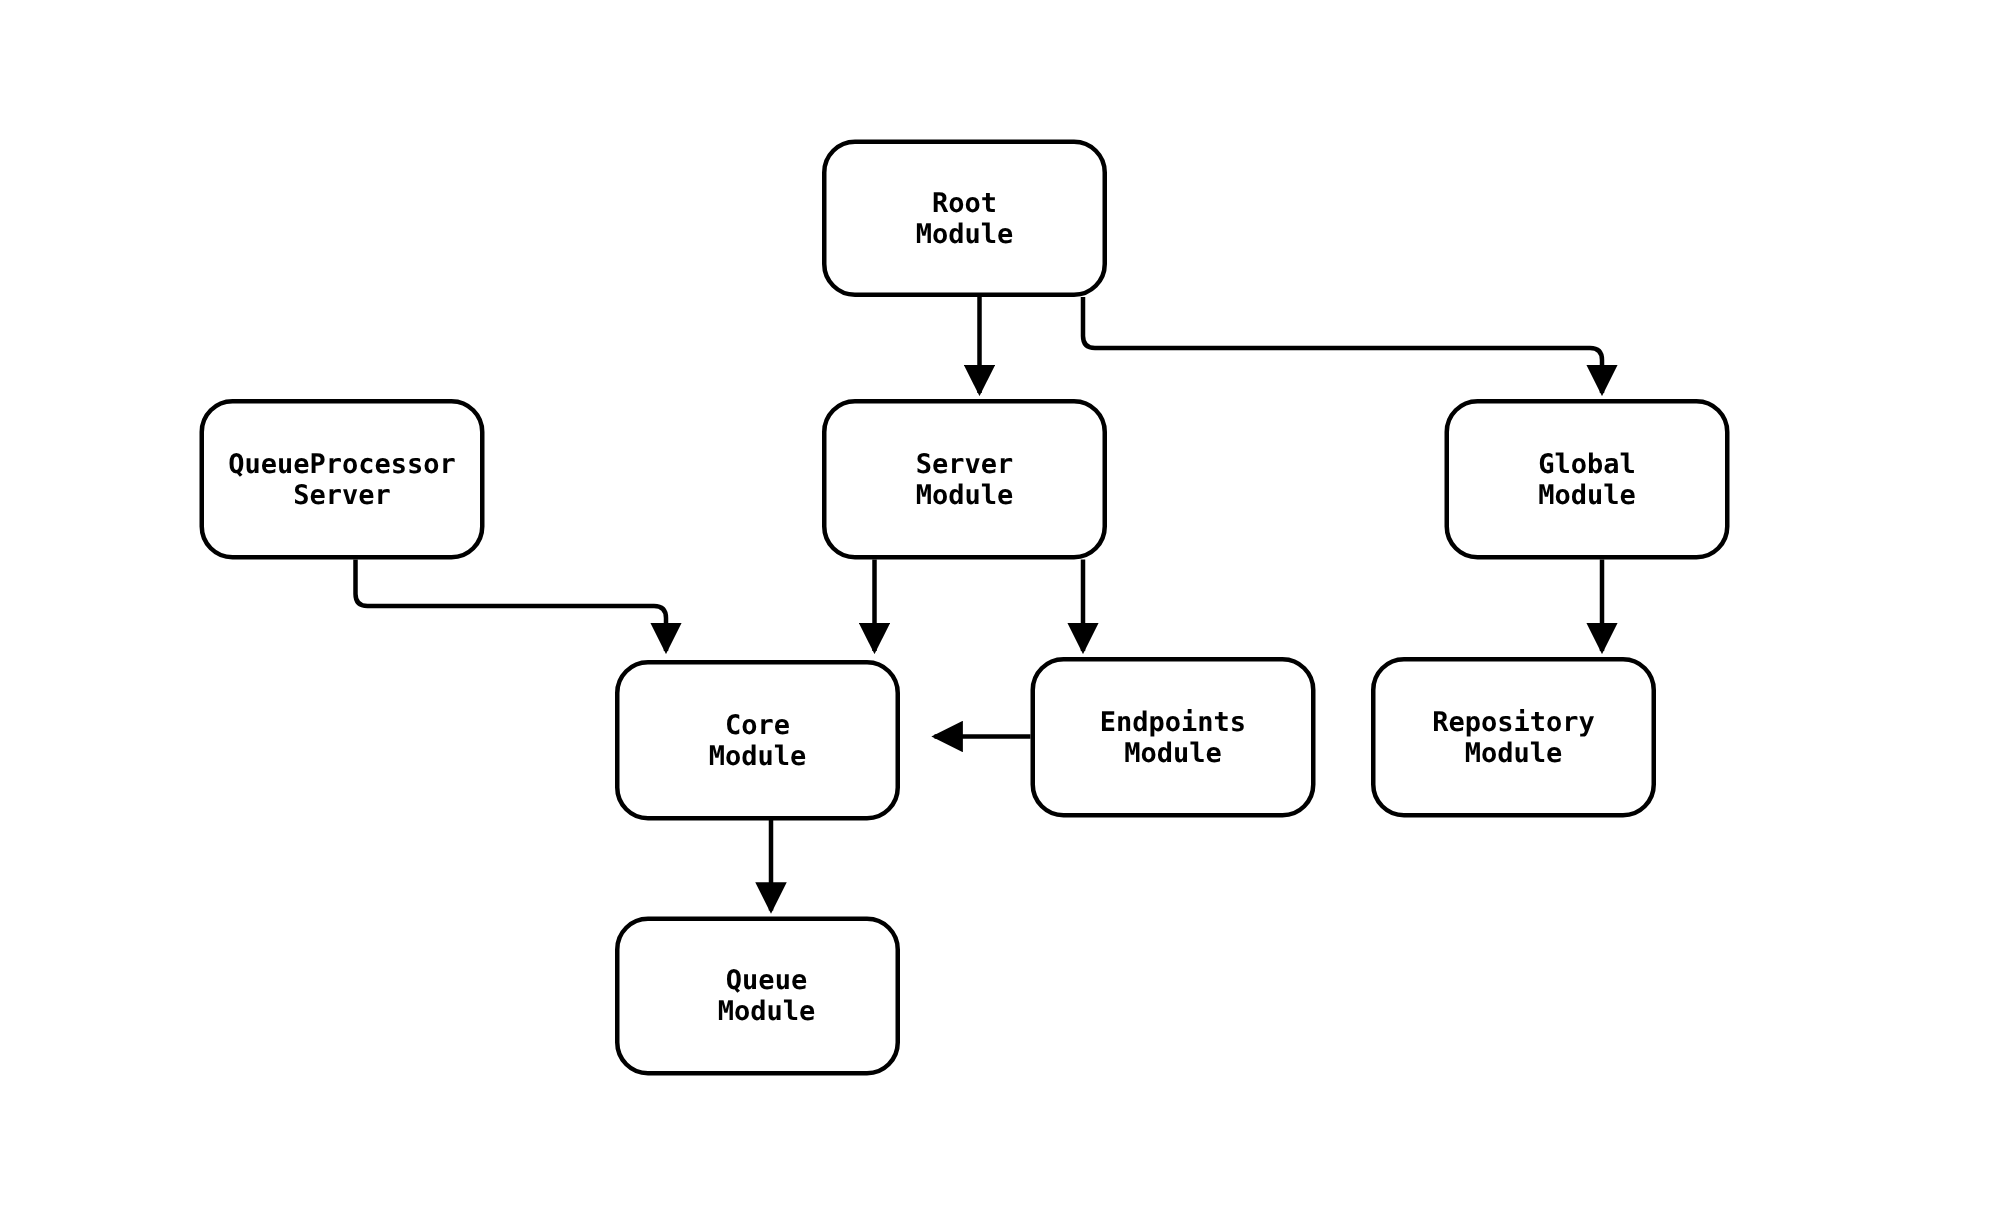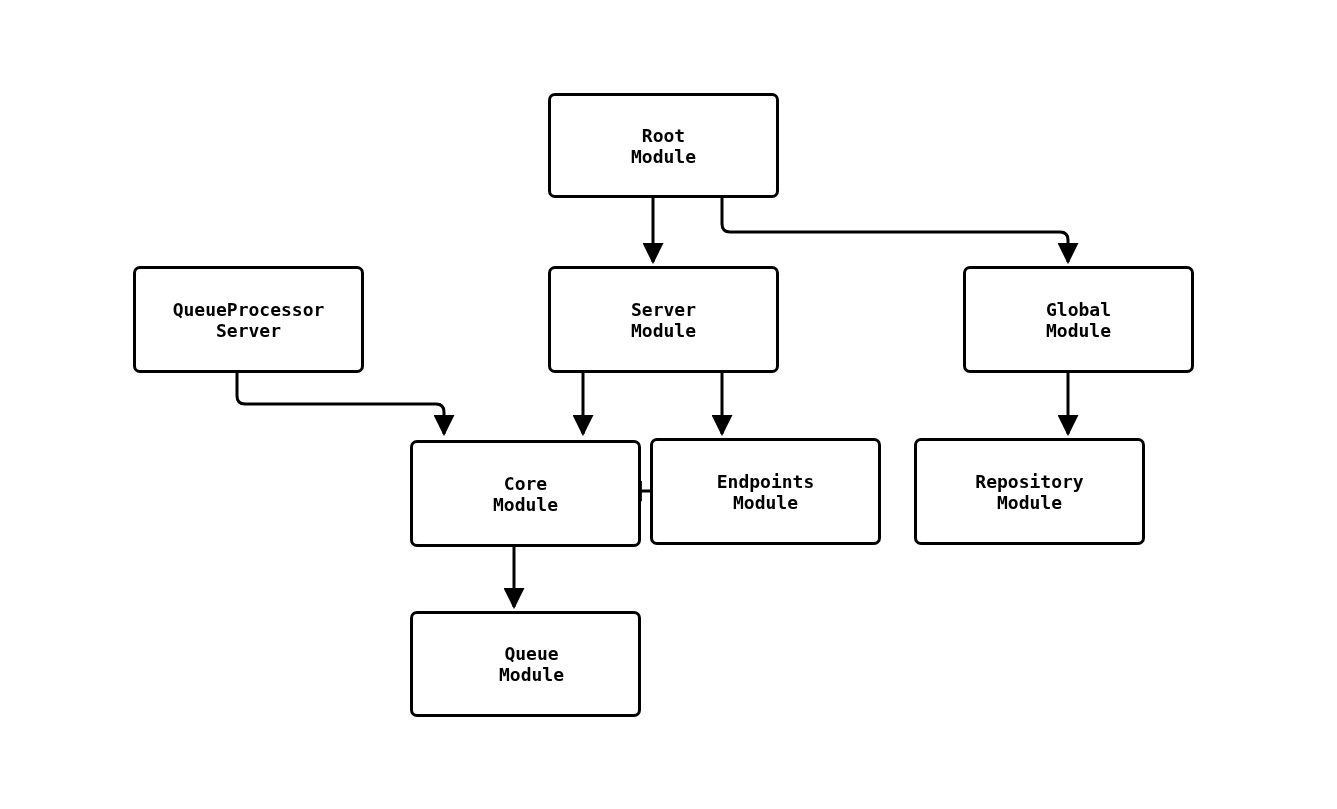--- a/index.html
+++ b/index.html
@@ -18,44 +18,44 @@
   #edge-layer {
     position: absolute;
     left: 0;
     top: 0;
     width: 1337px;
     height: 809px;
   }
   .node {
     position: absolute;
     box-sizing: border-box;
-    width: 231px;
+    width: 190px;
     height: 107px;
     background: #ffffff;
     border: 3px solid #000000;
-    border-radius: 7px;
+    border-radius: 22px;
     display: flex;
     align-items: center;
     justify-content: center;
   }
   .node-label {
     font-size: 18px;
     line-height: 21px;
     font-weight: 700;
     color: #000000;
     text-align: center;
     white-space: pre-line;
   }
   
   #node-root            { left: 548px; top:  93px; height: 105px; }
   #node-queue-processor { left: 133px; top: 266px; }
   #node-server          { left: 548px; top: 266px; }
   #node-global          { left: 963px; top: 266px; }
   #node-core            { left: 410px; top: 440px; }
-  #node-endpoints       { left: 650px; top: 438px; }
+  #node-endpoints       { left: 687px; top: 438px; }
   #node-repository      { left: 914px; top: 438px; }
   #node-queue           { left: 410px; top: 611px; height: 106px; padding-left: 12px; }
 
   .edge {
     fill: none;
     stroke: #000000;
     stroke-width: 3px;
   }
 </style>
 </head>

